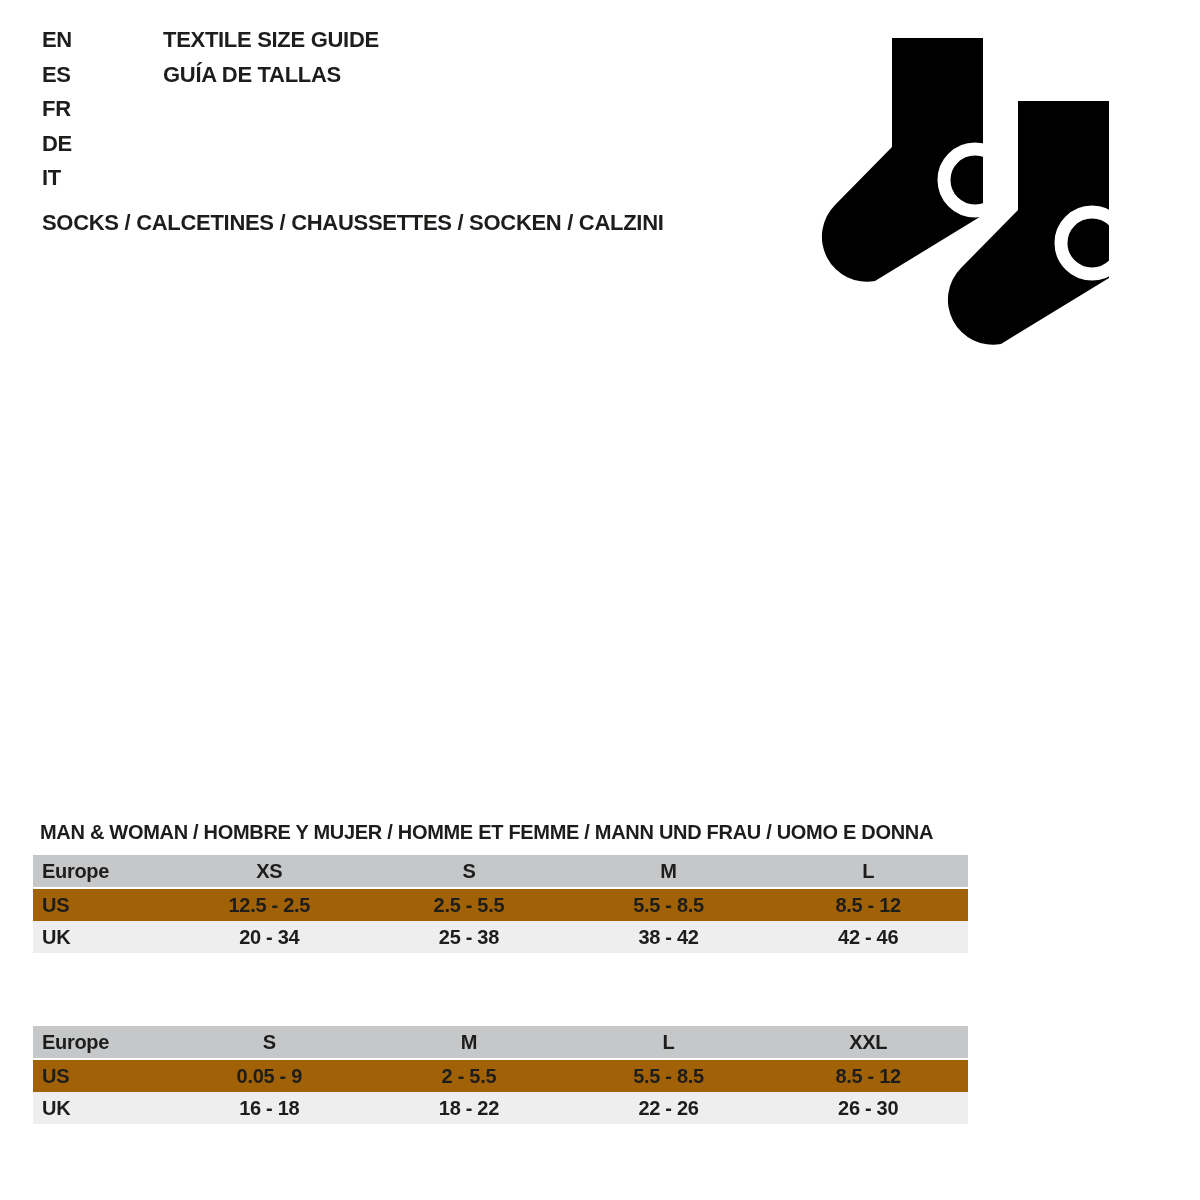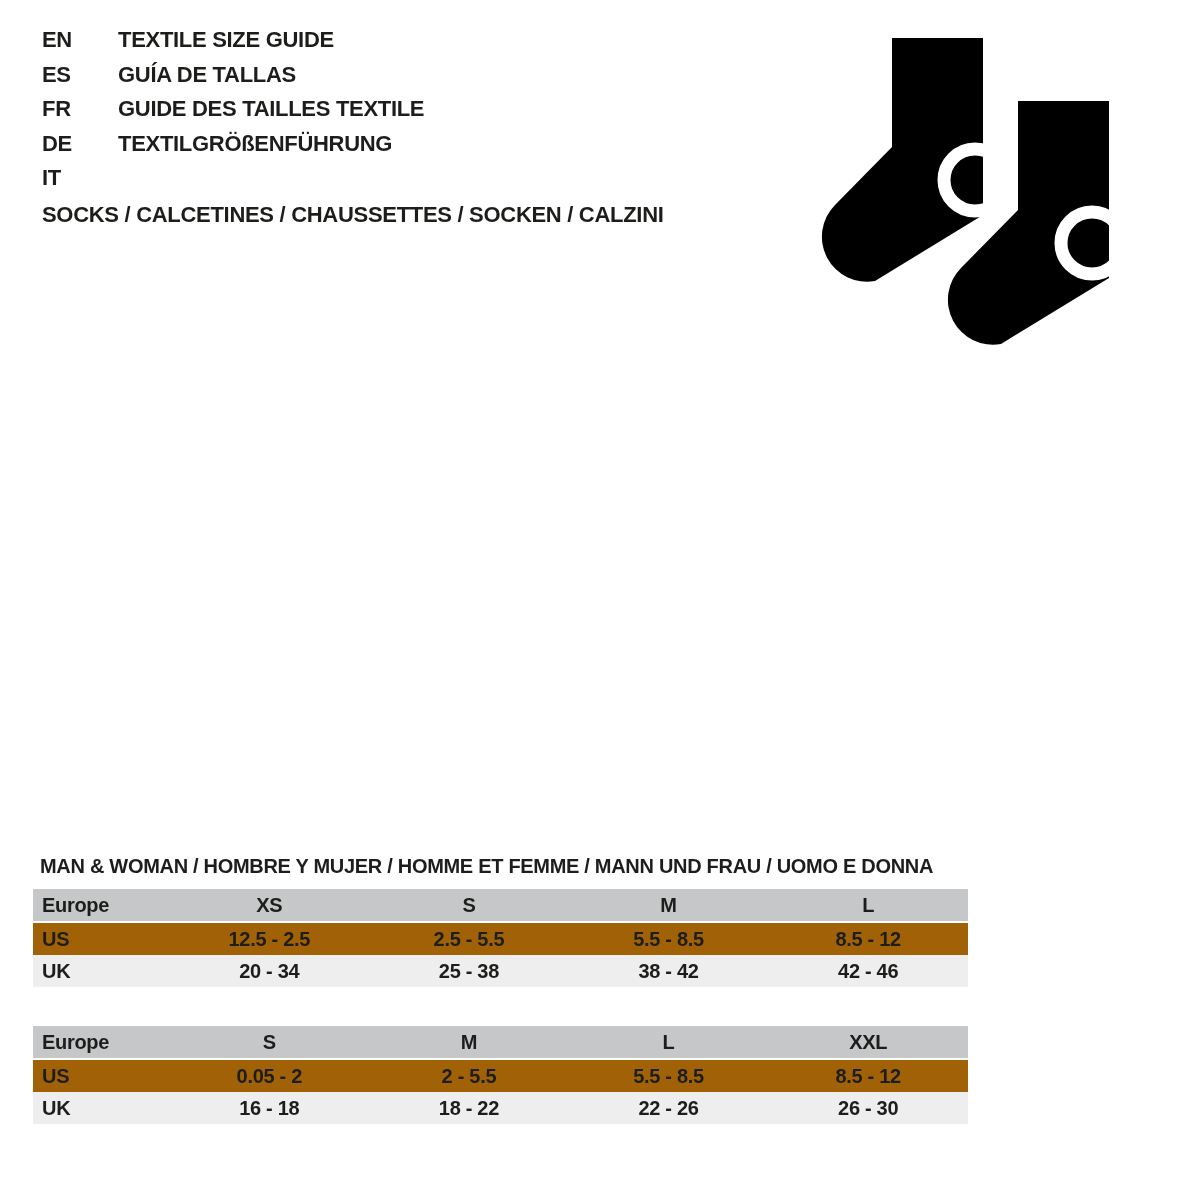--- a/index.html
+++ b/index.html
@@ -7,33 +7,33 @@
   body {
     width:1200px; height:1200px; position:relative;
     font-family:"Liberation Sans", sans-serif;
     font-weight:bold; color:#1d1d1b;
     letter-spacing:-0.3px;
     overflow:hidden;
   }
 
   
   .lang-block { position:absolute; left:42px; top:23px; }
-  .lang-row { display:flex; align-items:center; height:34.5px; font-size:22px; }
+  .lang-row { display:flex; align-items:center; height:34.5px; font-size:22px;gap:45px; }
   .lang-code { width:76px; flex:0 0 76px; }
   .lang-label { white-space:nowrap; }
 
   
-  .category-line { position:absolute; left:42px; top:202px; font-size:22px; white-space:nowrap; }
+  .category-line { position:absolute; left:42px; top:210px; font-size:22px; white-space:nowrap; }
 
   
   .socks-svg { position:absolute; left:800px; top:20px; }
 
   
   .size-section { position:absolute; left:33px; width:935px; }
-  .size-section.first  { top:856px; }
+  .size-section.first  { top:822px; }
   .size-section.second { top:1026px; }
   .section-title { font-size:20px; line-height:20px; padding-left:7px; margin-bottom:13px; white-space:nowrap; }
 
   table.size-table { width:935px; border-collapse:collapse; table-layout:fixed; font-size:20px; }
   table.size-table col.c-label { width:14.6%; }
   table.size-table col.c-size  { width:21.35%; }
   table.size-table th, table.size-table td {
     height:32px; line-height:32px; text-align:center;
     font-weight:bold; white-space:nowrap; padding:0;
   }
@@ -51,25 +51,23 @@
   <div class="lang-row">
     <span class="lang-code">EN</span>
     <span class="lang-label">TEXTILE SIZE GUIDE</span>
   </div>
   <div class="lang-row">
     <span class="lang-code">ES</span>
     <span class="lang-label">GUÍA DE TALLAS</span>
   </div>
   <div class="lang-row">
     <span class="lang-code">FR</span>
-    <span class="lang-label">GUIDE DES TAILLES TEXTILE</span>
   </div>
   <div class="lang-row">
     <span class="lang-code">DE</span>
-    <span class="lang-label">TEXTILGRÖßENFÜHRUNG</span>
   </div>
   <div class="lang-row">
     <span class="lang-code">IT</span>
   </div>
 </div>
 
 <div class="category-line">SOCKS / CALCETINES / CHAUSSETTES / SOCKEN / CALZINI</div>
 
 <svg class="socks-svg" width="345" height="340" viewBox="800 20 345 340" aria-hidden="true">
   <g fill="#000000">
@@ -132,21 +130,21 @@
         <th>Europe</th>
         <th>S</th>
         <th>M</th>
         <th>L</th>
         <th>XXL</th>
       </tr>
     </thead>
     <tbody>
       <tr class="row-us">
         <td>US</td>
-        <td>0.05 - 2</td>
+        <td>0.05 - 9</td>
         <td>2 - 5.5</td>
         <td>5.5 - 8.5</td>
         <td>8.5 - 12</td>
       </tr>
       <tr class="row-uk">
         <td>UK</td>
         <td>16 - 18</td>
         <td>18 - 22</td>
         <td>22 - 26</td>
         <td>26 - 30</td>

